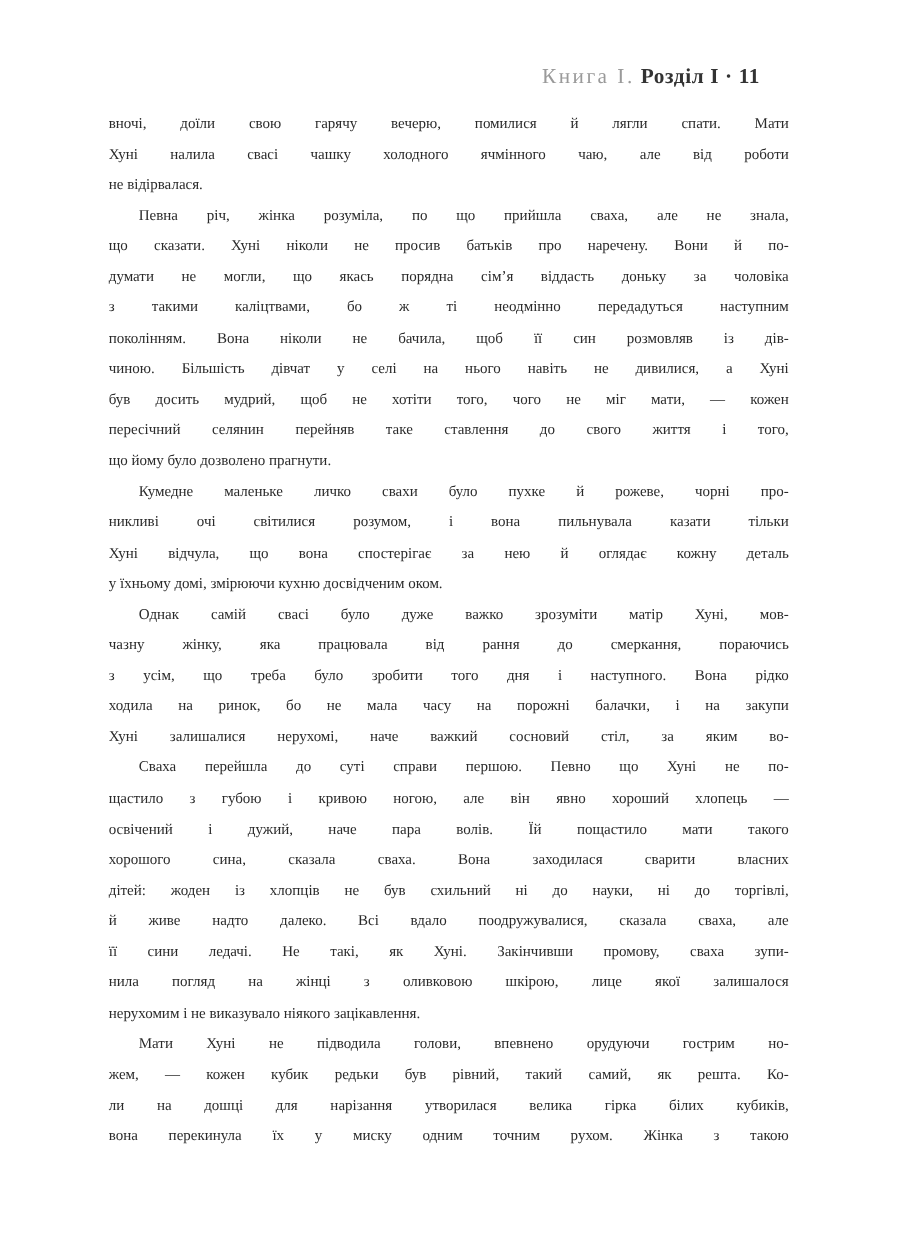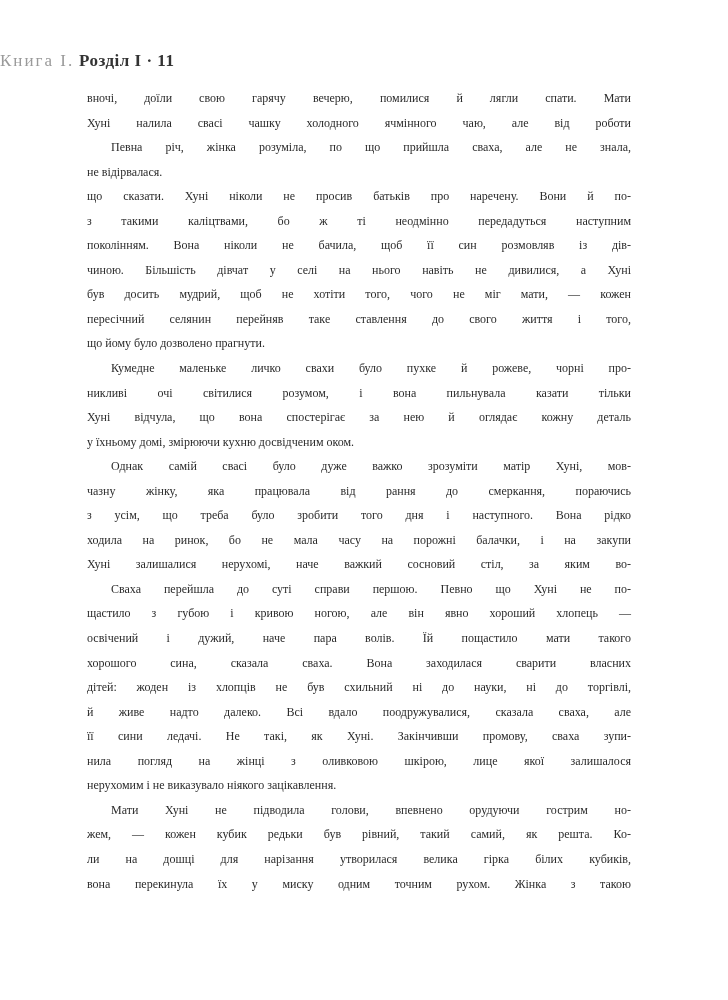--- a/index.html
+++ b/index.html
@@ -13,24 +13,25 @@
       position: relative;
       overflow: hidden;
       font-family: "Liberation Serif", "DejaVu Serif", serif;
       color: #2a2a2a;
     }
     .running-head {
       position: absolute;
       top: 50px;
       left: 0;
       width: 588px;
-      text-align: left;
+      text-align: right;
       font-size: 17px;
       line-height: 22px;
       letter-spacing: 0.5px;
+      padding-left: 20px;
     }
     .running-head .book {
       color: #9a9a9a;
       letter-spacing: 2px;
     }
     .running-head .chapter {
       color: #333333;
       font-weight: bold;
     }
     .page-body {
@@ -60,23 +61,24 @@
 <body>
 
 <div class="running-head">
   <span class="book">Книга I.</span>
   <span class="chapter">Розділ I · 11</span>
 </div>
 
 <div class="page-body" id="page-body">
     <span class="line">вночі, доїли свою гарячу вечерю, помилися й лягли спати. Мати</span>
     <span class="line">Хуні налила свасі чашку холодного ячмінного чаю, але від роботи</span>
+    <span class="line last">не відірвалася.</span>
     <span class="line indent">Певна річ, жінка розуміла, по що прийшла сваха, але не знала,</span>
-    <span class="line last">не відірвалася.</span>
     <span class="line">що сказати. Хуні ніколи не просив батьків про наречену. Вони й по-</span>
+    <span class="line">думати не могли, що якась порядна сім’я віддасть доньку за чоловіка</span>
     <span class="line">з такими каліцтвами, бо ж ті неодмінно передадуться наступним</span>
     <span class="line">поколінням. Вона ніколи не бачила, щоб її син розмовляв із дів-</span>
     <span class="line">чиною. Більшість дівчат у селі на нього навіть не дивилися, а Хуні</span>
     <span class="line">був досить мудрий, щоб не хотіти того, чого не міг мати, — кожен</span>
     <span class="line">пересічний селянин перейняв таке ставлення до свого життя і того,</span>
     <span class="line last">що йому було дозволено прагнути.</span>
     <span class="line indent">Кумедне маленьке личко свахи було пухке й рожеве, чорні про-</span>
     <span class="line">никливі очі світилися розумом, і вона пильнувала казати тільки</span>
     <span class="line">Хуні відчула, що вона спостерігає за нею й оглядає кожну деталь</span>
     <span class="line last">у їхньому домі, змірюючи кухню досвідченим оком.</span>

